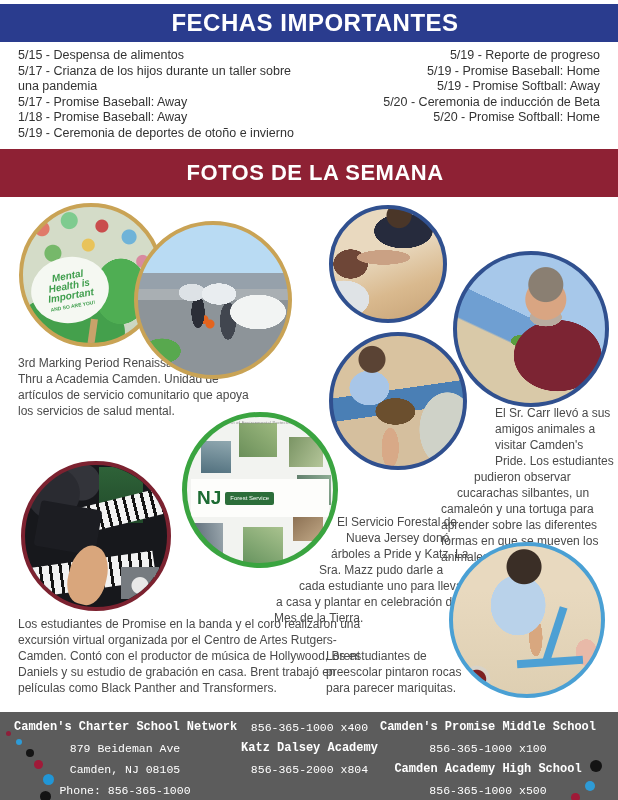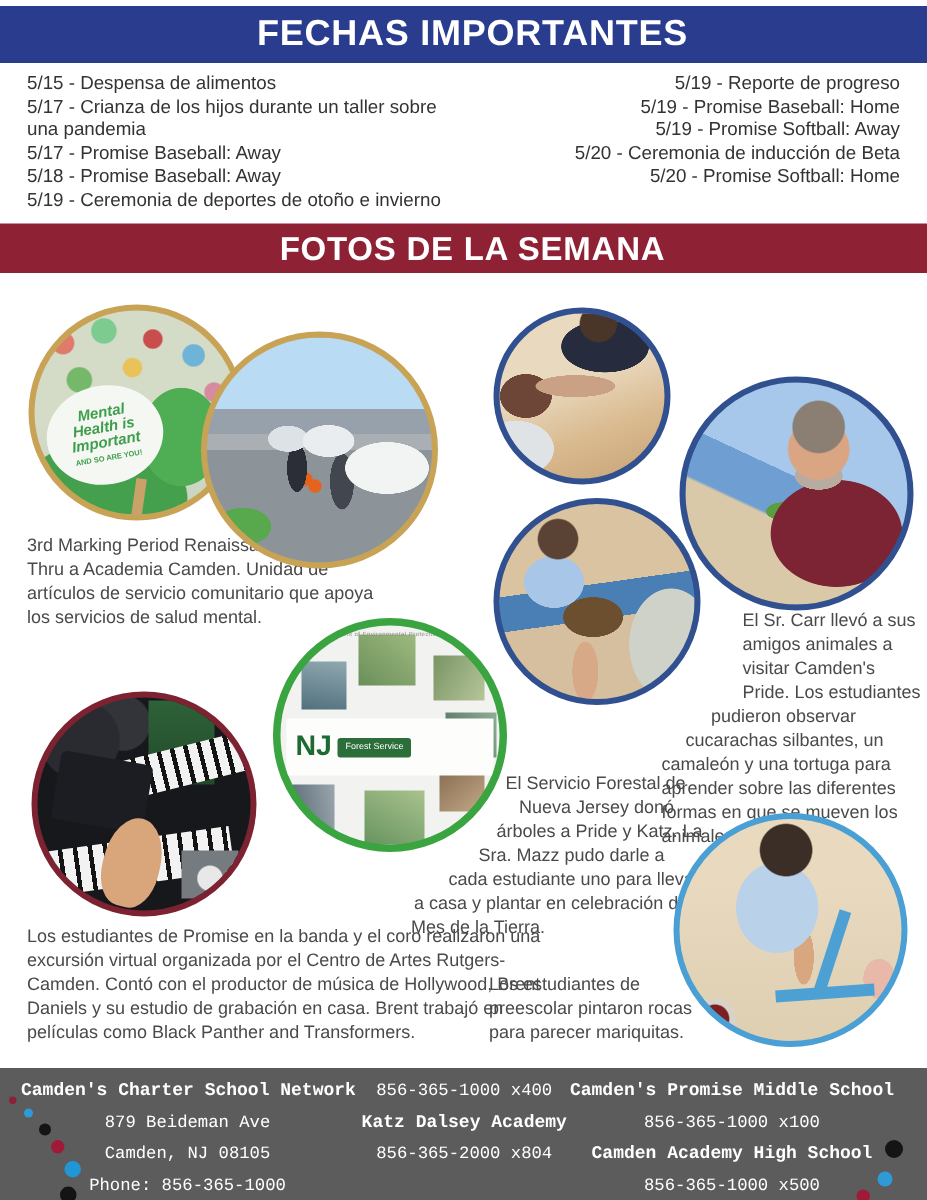--- a/index.html
+++ b/index.html
@@ -3,21 +3,21 @@
 <meta charset="utf-8">
 <style>
   html,body{margin:0;padding:0;background:#ffffff;}
   .page{position:relative;width:618px;height:800px;background:#ffffff;overflow:hidden;
         font-family:"Liberation Sans", sans-serif;color:#3d3d3d;}
 
   
   .banner{position:absolute;left:0;right:0;display:flex;align-items:center;justify-content:center;
           color:#ffffff;font-weight:bold;letter-spacing:.5px;padding-left:12px;}
   .banner-blue{top:4px;height:38px;background:#2a3c8e;font-size:24px;}
-  .banner-maroon{top:149px;height:33px;background:#8e2134;font-size:22px;}
+  .banner-maroon{top:149px;height:48px;background:#8e2134;font-size:22px;}
 
   
   .dates-col{position:absolute;top:48px;font-size:12.5px;line-height:15.5px;color:#333333;}
   .dates-left{left:18px;width:282px;}
   .dates-right{left:300px;width:300px;text-align:right;}
   .date-item{margin:0 0 0 0;}
 
   
   .circle{position:absolute;border-radius:50%;box-sizing:border-box;overflow:hidden;}
   .c-a{left:19px;top:203px;width:144px;height:144px;border:4px solid #c9a355;z-index:1;
@@ -163,21 +163,21 @@
 <div class="page">
 
   <div class="banner banner-blue">
     <span>FECHAS IMPORTANTES</span>
   </div>
 
   <div class="dates-col dates-left">
     <div class="date-item">5/15 - Despensa de alimentos</div>
     <div class="date-item">5/17 - Crianza de los hijos durante un taller sobre una pandemia</div>
     <div class="date-item">5/17 - Promise Baseball: Away</div>
-    <div class="date-item">5/18 - Promise Baseball: Away</div>
+    <div class="date-item">1/18 - Promise Baseball: Away</div>
     <div class="date-item">5/19 - Ceremonia de deportes de otoño e invierno</div>
   </div>
   <div class="dates-col dates-right">
     <div class="date-item">5/19 - Reporte de progreso</div>
     <div class="date-item">5/19 - Promise Baseball: Home</div>
     <div class="date-item">5/19 - Promise Softball: Away</div>
     <div class="date-item">5/20 - Ceremonia de inducción de Beta</div>
     <div class="date-item">5/20 - Promise Softball: Home</div>
   </div>
 

